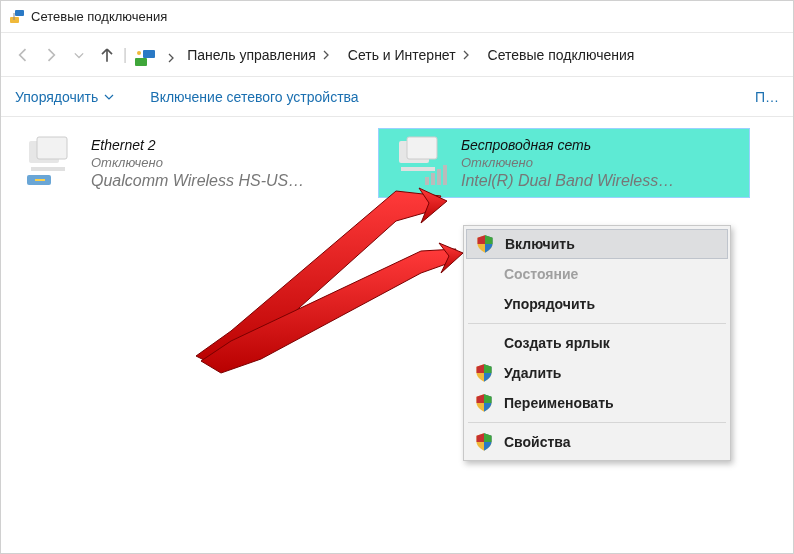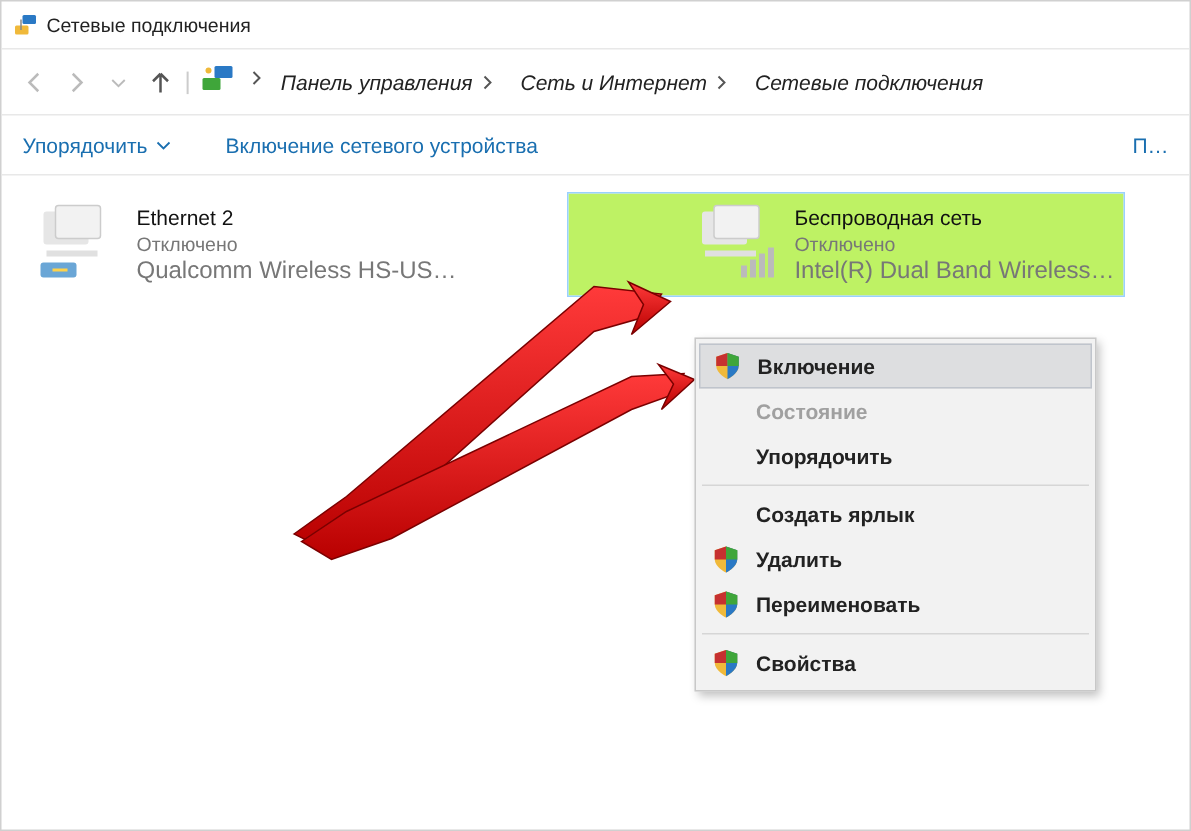--- a/index.html
+++ b/index.html
@@ -8,32 +8,32 @@
   .titlebar { display: flex; align-items: center; height: 32px; padding: 0 8px; border-bottom: 1px solid #e8e8e8; }
   .titlebar .ticon { width: 16px; height: 16px; margin-right: 6px; }
   .titlebar .ttext { font-size: 13px; color: #222; }
 
   .navbar { display: flex; align-items: center; height: 44px; padding: 0 8px; border-bottom: 1px solid #e8e8e8; }
   .navbtn { width: 28px; height: 28px; display: flex; align-items: center; justify-content: center; color: #bbb; }
   .navbtn.enabled { color: #555; }
   .navbtn svg { width: 20px; height: 20px; }
   .separator { color: #ccc; margin: 0 2px; }
 
-  .address { display: flex; align-items: flex-start; margin-left: 4px; flex: 1; font-style: italic; }
+  .address { display: flex; align-items: flex-end; margin-left: 4px; flex: 1; }
   .address .aicon { width: 24px; height: 18px; margin-right: 4px; }
   .crumb { padding: 4px 6px; font-size: 14px; color: #222; display: flex; align-items: center; }
   .crumb .chev { margin: 0 6px; }
 
   .toolbar { display: flex; align-items: center; height: 40px; padding: 0 14px; border-bottom: 1px solid #e8e8e8; gap: 36px; }
   .toolbtn { font-size: 14px; color: #1a6fb0; display: flex; align-items: center; }
   .toolbtn .drop { margin-left: 6px; }
 
-  .content { position: relative; padding: 12px 8px; display: flex; }
+  .content { position: relative; padding: 12px 8px; display: flex; font-style: italic; }
   .conn { display: flex; width: 370px; padding: 6px 6px 6px 10px; }
-  .conn.selected { background: #bef264; outline: 1px solid #99d1ff; justify-content: flex-end; }
+  .conn.selected { background: #5eead4; outline: 1px solid #99d1ff; }
   .conn .cicon { width: 64px; height: 56px; margin-right: 8px; flex-shrink: 0; }
   .conn .cinfo { display: flex; flex-direction: column; justify-content: center; gap: 2px; }
   .conn .cname { font-size: 14px; color: #111; }
   .conn .cstatus { font-size: 13px; color: #777; }
   .conn .cdev { font-size: 16px; color: #777; white-space: nowrap; overflow: hidden; text-overflow: ellipsis; max-width: 260px; }
 
   .ctxmenu { position: absolute; left: 462px; top: 224px; width: 268px; background: #f2f2f2; border: 1px solid #c8c8c8; box-shadow: 2px 3px 6px rgba(0,0,0,0.25); padding: 3px 2px; }
   .ctxitem { display: flex; align-items: center; height: 30px; padding: 0 10px 0 8px; font-size: 14px; color: #222; }
   .ctxitem.highlight { background: #dddee0; border: 1px solid #bfc4cc; height: 30px; }
   .ctxitem.disabled { color: #a0a0a0; }
@@ -185,21 +185,21 @@
 <div class="ctxmenu">
   <div class="ctxitem highlight">
     <span class="mi">
       <svg viewBox="0 0 16 16">
           <path d="M8 1 L14 3 V8 C14 12 8 15 8 15 C8 15 2 12 2 8 V3 Z" fill="#f0b93a"></path>
           <path d="M8 1 L8 15 C8 15 14 12 14 8 V3 Z" fill="#2a79c5"></path>
           <path d="M8 1 L2 3 V8 L8 8 Z" fill="#c63030"></path>
           <path d="M8 8 L14 8 V3 L8 1 Z" fill="#3fa63a"></path>
         </svg>
     </span>
-    <span class="lbl">Включение</span>
+    <span class="lbl">Включить</span>
   </div>
   <div class="ctxitem disabled">
     <span class="mi"></span>
     <span class="lbl">Состояние</span>
   </div>
   <div class="ctxitem">
     <span class="mi"></span>
     <span class="lbl">Упорядочить</span>
   </div>
   <div class="ctxsep"></div>

